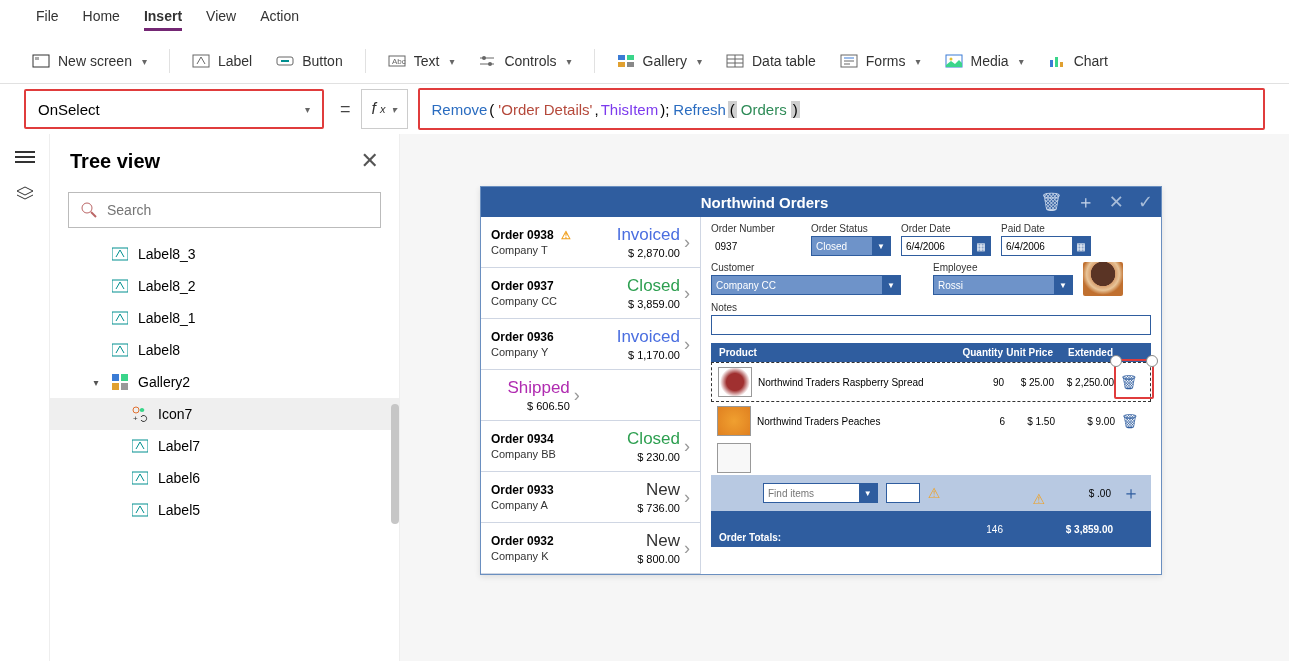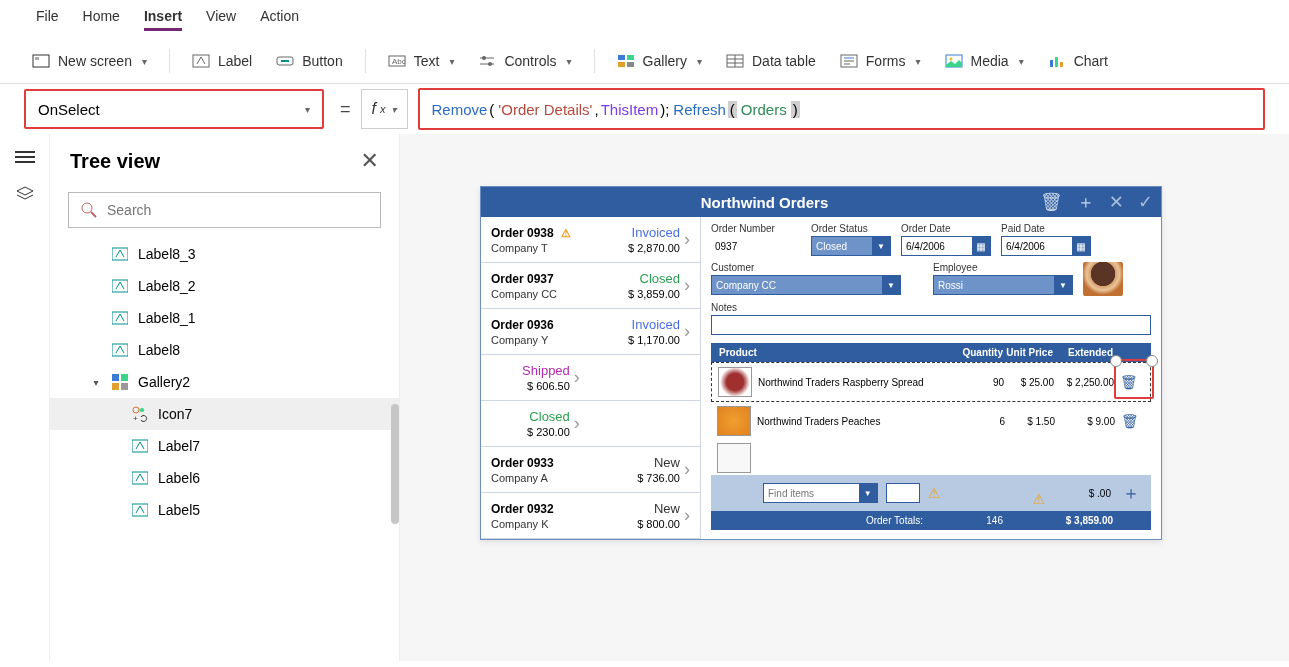--- a/index.html
+++ b/index.html
@@ -54,21 +54,21 @@
 .ic-dim { color: #a8bdd9; }
 .ic-lite { color: #c8d6ea; }
 
 .app-body { display: flex; }
 .orders-list { width: 220px; border-right: 1px solid #cfd6e3; }
 .order-item { border-bottom: 1px solid #cfd6e3; padding: 8px 10px; display: flex; align-items: center; position: relative; }
 .order-left { flex: 1; }
 .order-no { font-size: 12px; font-weight: 700; }
 .order-co { font-size: 11px; color: #333; margin-top: 2px; }
 .order-right { text-align: right; margin-right: 4px; }
-.order-status { font-size: 13px; }
+.order-status { font-size: 17px; }
 .st-invoiced { color: #4a6ee0; }
 .st-closed { color: #2d9f50; }
 .st-shipped { color: #b02bb0; }
 .st-new { color: #333; }
 .order-amt { font-size: 11px; margin-top: 2px; padding-left: 36px; }
 .order-arr { color: #999; font-size: 18px; font-weight: 300; }
 .warn-tri { color: #f0a020; font-size: 11px; margin-left: 4px; }
 
 .detail-panel { flex: 1; padding: 6px 10px; }
 .field-row { display: flex; gap: 10px; margin-bottom: 6px; }
@@ -108,21 +108,21 @@
 
 .add-row { background: #b8c9e2; display: flex; align-items: center; padding: 6px 8px; font-size: 10px; gap: 8px; }
 .add-find { flex: 1; max-width: 140px; background: #fff; border: 1px solid #2f5d9f; height: 20px; display: flex; align-items: center; padding: 0 4px; color: #777; justify-content: space-between; margin-left: 44px; }
 .add-qty { width: 34px; height: 20px; border: 1px solid #2f5d9f; background: #fff; }
 .add-spc { flex: 1; position: relative; }
 .add-amt { width: 50px; text-align: right; }
 .add-plus { width: 24px; text-align: center; color: #2f5d9f; font-size: 18px; cursor: pointer; }
 .tri-warn { position: absolute; color: #f0a020; font-size: 14px; }
 
 .totals-row { background: #2f5d9f; color: #fff; display: flex; font-size: 10px; padding: 4px 8px; align-items: center; }
-.tot-lbl { flex: 1; text-align: right; padding-right: 20px; font-weight: 400; }
+.tot-lbl { flex: 1; padding-right: 20px; font-weight: 700; margin-top: 17px; }
 .tot-qty { width: 60px; text-align: right; }
 .tot-gap { width: 50px; }
 .tot-amt { width: 60px; text-align: right; font-weight: 600; }
 .tot-act { width: 30px; }
 
 </style>
 </head>
 <body>
 
 <div class="menubar">
@@ -446,20 +446,24 @@
               <span class="order-arr">›</span>
             </div>
             <div class="order-item">
               <div class="order-right">
                 <div class="order-status st-shipped">Shipped</div>
                 <div class="order-amt">$ 606.50</div>
               </div>
               <span class="order-arr">›</span>
             </div>
             <div class="order-item">
+              <div class="order-left">
+                <div class="order-no">Order 0934</div>
+                <div class="order-co">Company BB</div>
+              </div>
               <div class="order-right">
                 <div class="order-status st-closed">Closed</div>
                 <div class="order-amt">$ 230.00</div>
               </div>
               <span class="order-arr">›</span>
             </div>
             <div class="order-item">
               <div class="order-left">
                 <div class="order-no">Order 0933</div>
                 <div class="order-co">Company A</div>

